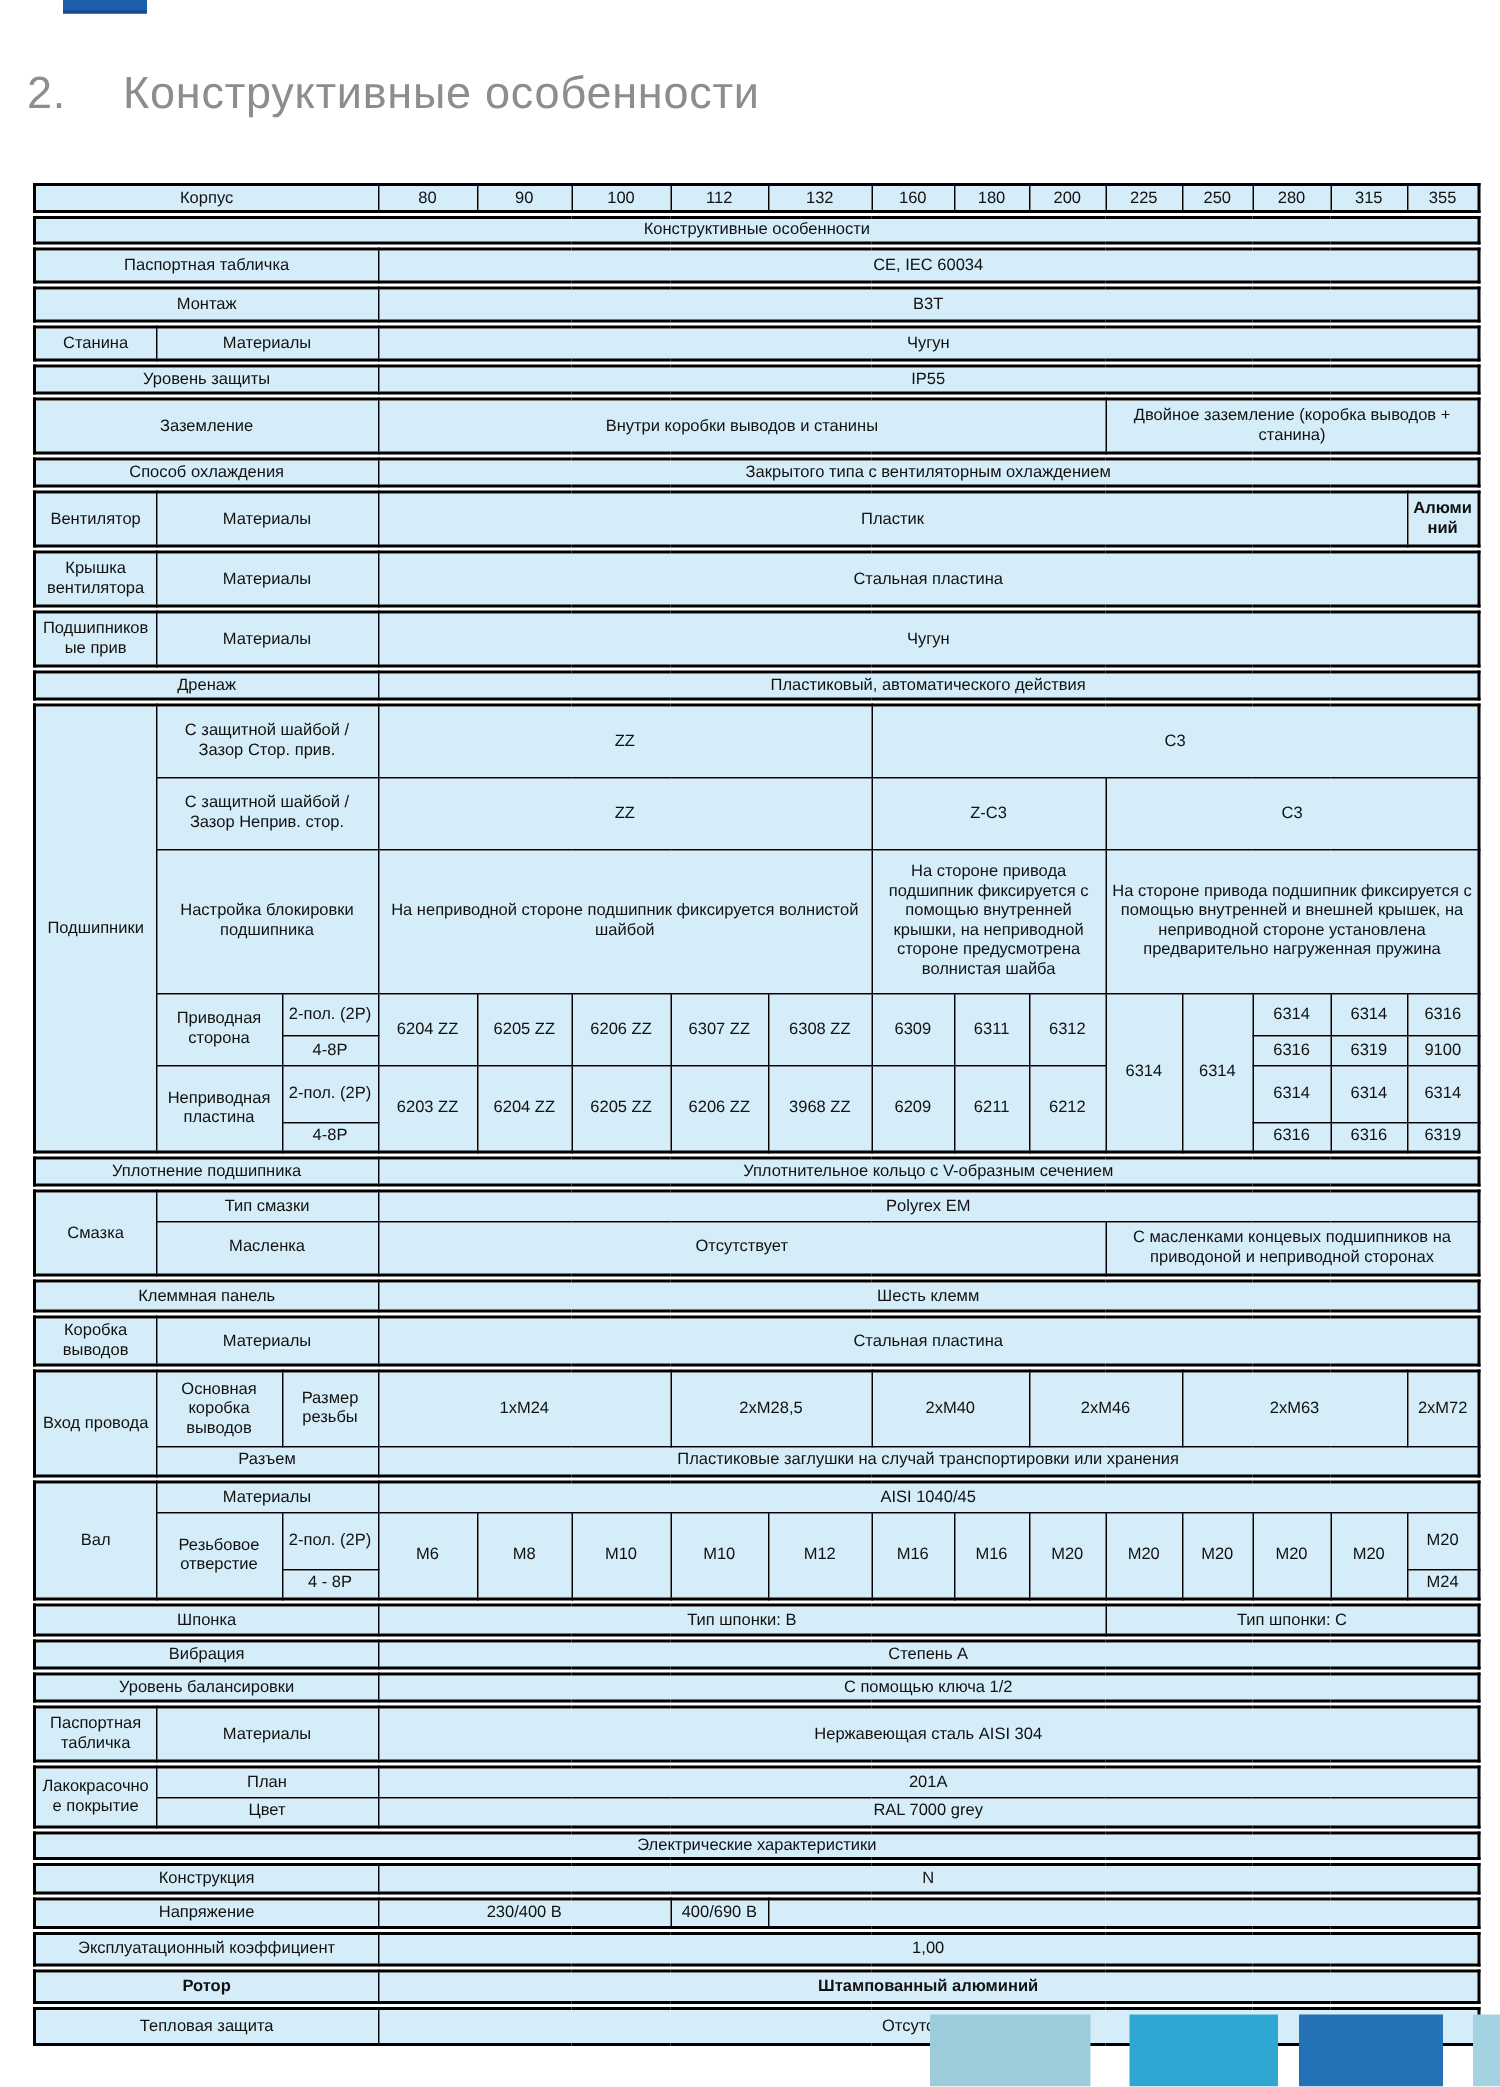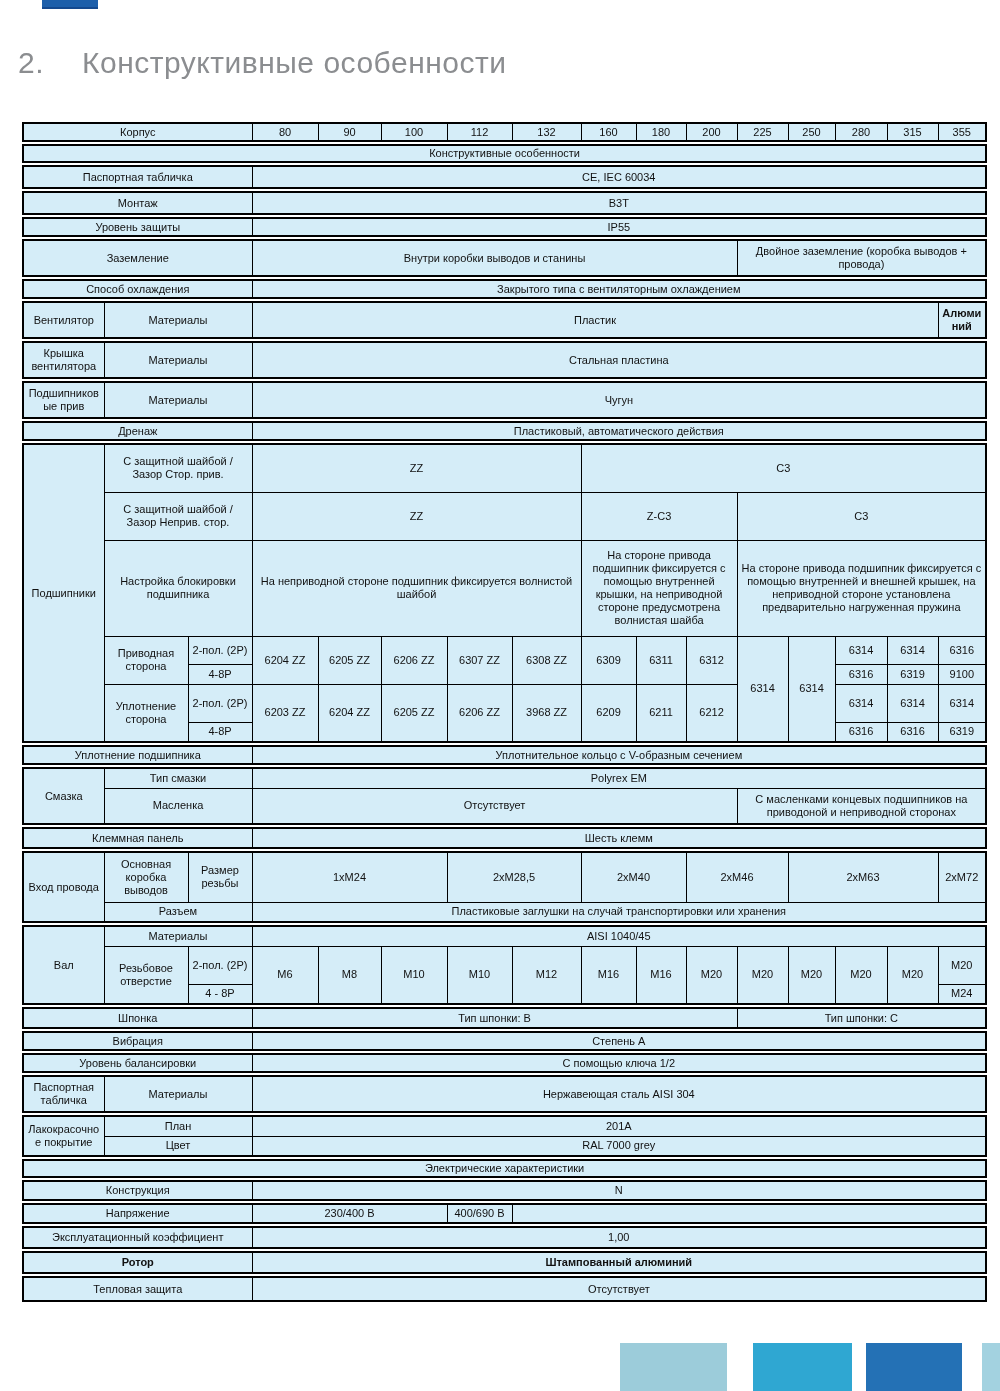--- a/index.html
+++ b/index.html
@@ -174,20 +174,47 @@
         <col style="width: 55px;">
         <col style="width: 50px;">
         <col style="width: 51px;">
         <col style="width: 51px;">
         <col style="width: 47px;">
         <col style="width: 52px;">
         <col style="width: 51px;">
         <col style="width: 48px;">
       </colgroup>
       <tbody>
+        <tr style="height: 22px;">
+          <td>Станина</td>
+          <td colspan="2">Материалы</td>
+          <td colspan="13">Чугун</td>
+        </tr>
+      </tbody>
+    </table>
+    <table class="grp">
+      <colgroup>
+        <col style="width: 81px;">
+        <col style="width: 84px;">
+        <col style="width: 64px;">
+        <col style="width: 66px;">
+        <col style="width: 63px;">
+        <col style="width: 66px;">
+        <col style="width: 65px;">
+        <col style="width: 69px;">
+        <col style="width: 55px;">
+        <col style="width: 50px;">
+        <col style="width: 51px;">
+        <col style="width: 51px;">
+        <col style="width: 47px;">
+        <col style="width: 52px;">
+        <col style="width: 51px;">
+        <col style="width: 48px;">
+      </colgroup>
+      <tbody>
         <tr style="height: 18px;">
           <td colspan="3">Уровень защиты</td>
           <td colspan="13">IP55</td>
         </tr>
       </tbody>
     </table>
     <table class="grp">
       <colgroup>
         <col style="width: 81px;">
         <col style="width: 84px;">
@@ -203,21 +230,21 @@
         <col style="width: 51px;">
         <col style="width: 47px;">
         <col style="width: 52px;">
         <col style="width: 51px;">
         <col style="width: 48px;">
       </colgroup>
       <tbody>
         <tr style="height: 36px;">
           <td colspan="3">Заземление</td>
           <td colspan="8">Внутри коробки выводов и станины</td>
-          <td colspan="5" class="small">Двойное заземление (коробка выводов + провода)</td>
+          <td colspan="5" class="small">Двойное заземление (коробка выводов + станина)</td>
         </tr>
       </tbody>
     </table>
     <table class="grp">
       <colgroup>
         <col style="width: 81px;">
         <col style="width: 84px;">
         <col style="width: 64px;">
         <col style="width: 66px;">
         <col style="width: 63px;">
@@ -403,21 +430,21 @@
           <td>6314</td>
           <td>6316</td>
         </tr>
         <tr style="height: 20px;">
           <td class="small">4-8P</td>
           <td>6316</td>
           <td>6319</td>
           <td>9100</td>
         </tr>
         <tr style="height: 38px;">
-          <td rowspan="2">Уплотнение сторона</td>
+          <td rowspan="2">Неприводная пластина</td>
           <td class="small">2-пол. (2P)</td>
           <td rowspan="2">6203 ZZ</td>
           <td rowspan="2">6204 ZZ</td>
           <td rowspan="2">6205 ZZ</td>
           <td rowspan="2">6206 ZZ</td>
           <td rowspan="2">3968 ZZ</td>
           <td rowspan="2">6209</td>
           <td rowspan="2">6211</td>
           <td rowspan="2">6212</td>
           <td>6314</td>
@@ -506,20 +533,47 @@
         <col style="width: 51px;">
         <col style="width: 47px;">
         <col style="width: 52px;">
         <col style="width: 51px;">
         <col style="width: 48px;">
       </colgroup>
       <tbody>
         <tr style="height: 20px;">
           <td colspan="3">Клеммная панель</td>
           <td colspan="13">Шесть клемм</td>
+        </tr>
+      </tbody>
+    </table>
+    <table class="grp">
+      <colgroup>
+        <col style="width: 81px;">
+        <col style="width: 84px;">
+        <col style="width: 64px;">
+        <col style="width: 66px;">
+        <col style="width: 63px;">
+        <col style="width: 66px;">
+        <col style="width: 65px;">
+        <col style="width: 69px;">
+        <col style="width: 55px;">
+        <col style="width: 50px;">
+        <col style="width: 51px;">
+        <col style="width: 51px;">
+        <col style="width: 47px;">
+        <col style="width: 52px;">
+        <col style="width: 51px;">
+        <col style="width: 48px;">
+      </colgroup>
+      <tbody>
+        <tr style="height: 32px;">
+          <td class="wa">Коробка выводов</td>
+          <td colspan="2">Материалы</td>
+          <td colspan="13">Стальная пластина</td>
         </tr>
       </tbody>
     </table>
     <table class="grp">
       <colgroup>
         <col style="width: 81px;">
         <col style="width: 84px;">
         <col style="width: 64px;">
         <col style="width: 66px;">
         <col style="width: 63px;">

